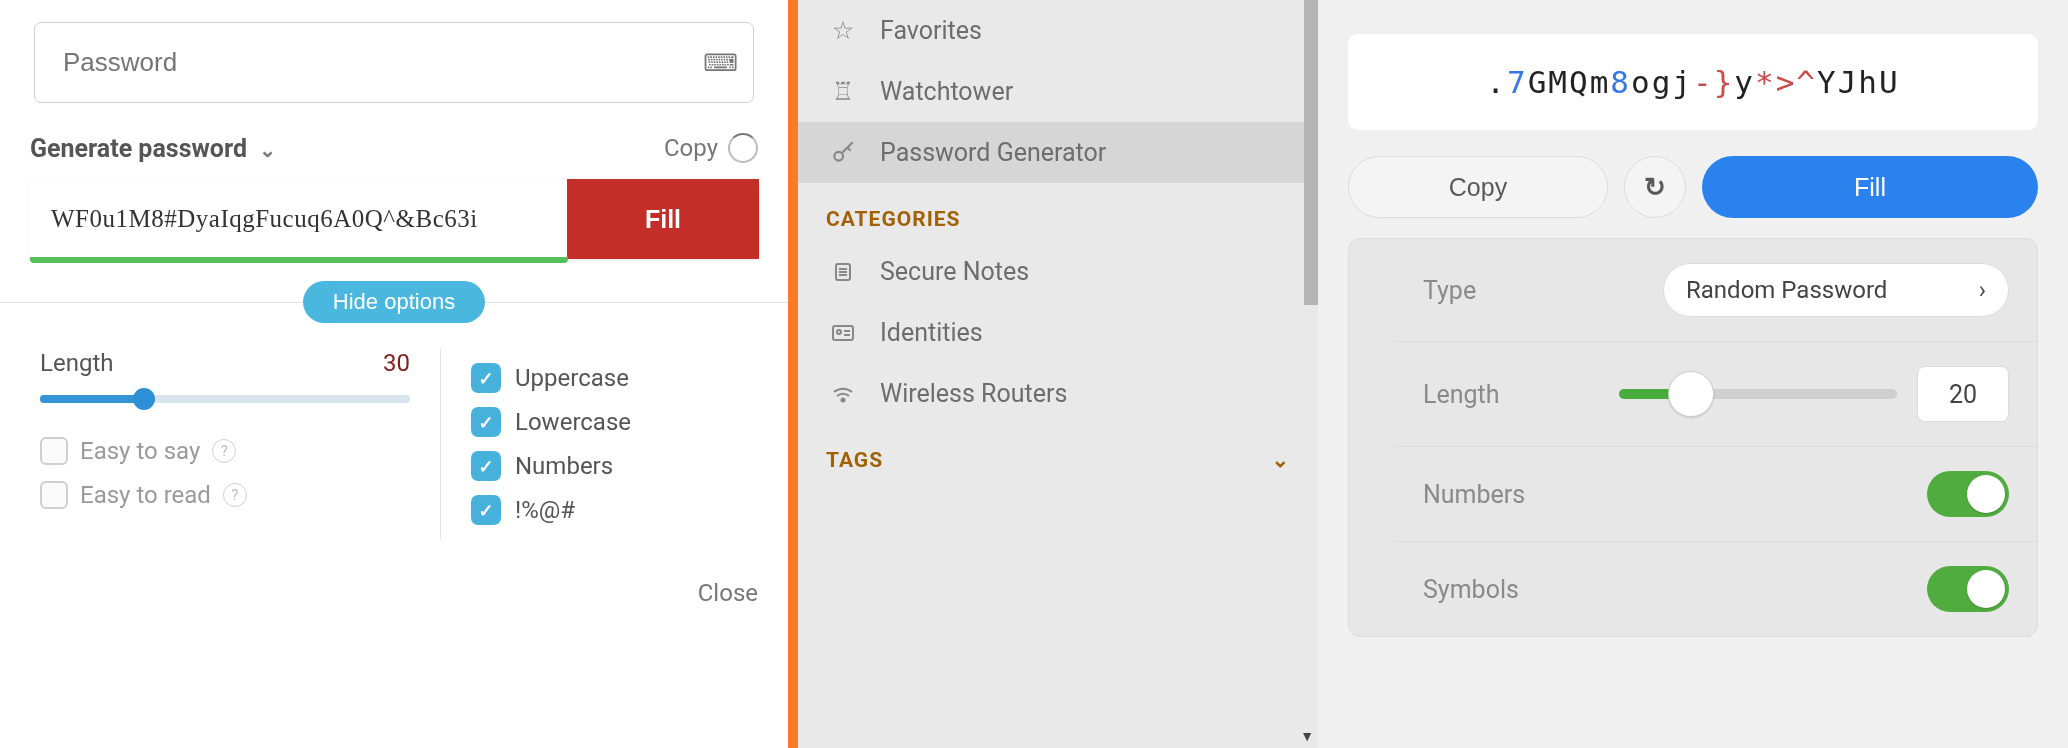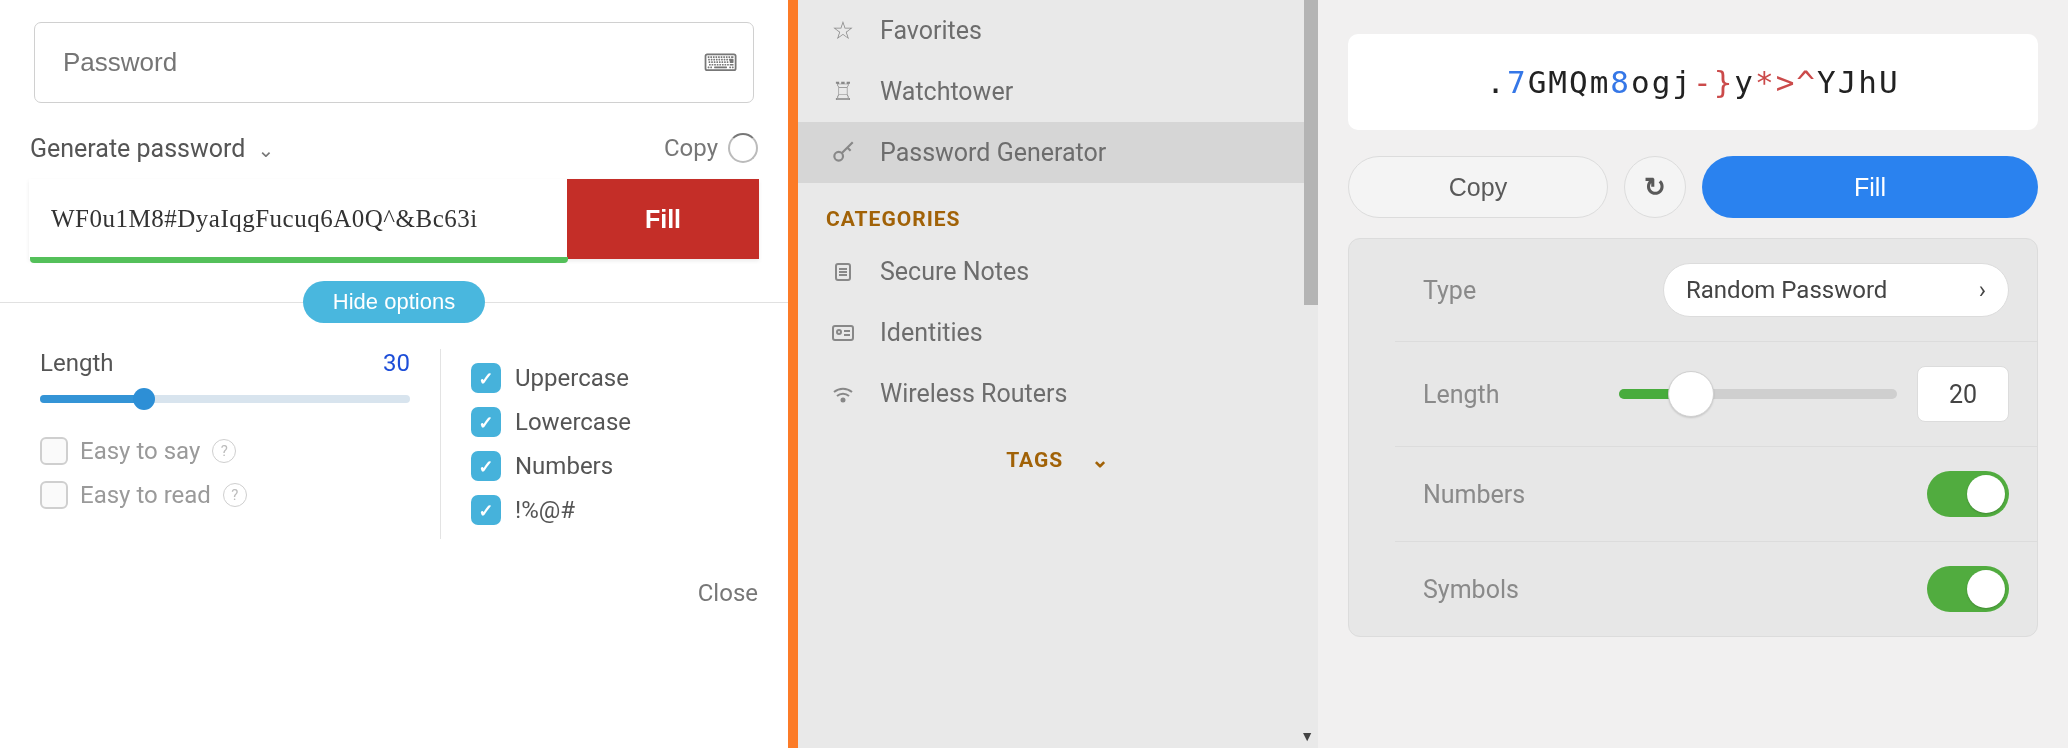--- a/index.html
+++ b/index.html
@@ -5,52 +5,52 @@
 html,body{margin:0;padding:0;font-family:-apple-system,BlinkMacSystemFont,"Segoe UI",Roboto,Helvetica,Arial,sans-serif;font-size:20px;color:#444;background:#fff;}
 .wrap{display:flex;width:2068px;height:748px;align-items:stretch;}
 .left{width:788px;display:flex;flex-direction:column;align-items:center;background:#fff;}
 .divider{width:10px;background:#fc7b27;}
 .mid{width:520px;background:#e9e9e9;position:relative;}
 .right{flex:1;background:#f1f0f0;padding:22px 30px;}
 .pw-input-wrap{width:720px;margin-top:22px;position:relative;}
 .pw-input{width:100%;box-sizing:border-box;border:1px solid #d0d0d0;border-radius:7px;padding:24px 28px;font-size:26px;color:#777;background:#fff;}
 .pw-icon{position:absolute;right:16px;top:50%;transform:translateY(-50%);font-size:24px;color:#777;}
 .gp-header{width:788px;display:flex;align-items:center;justify-content:space-between;padding:30px 30px 16px;box-sizing:border-box;}
-.gp-title{font-size:25px;font-weight:400;color:#555;}
+.gp-title{font-size:25px;font-weight:700;color:#555;}
 .gp-title .chev{margin-left:6px;color:#777;font-size:20px;}
 .copy-a{display:flex;align-items:center;gap:10px;color:#777;font-size:24px;}
 .spin{width:26px;height:26px;border:2px solid #bbb;border-top-color:#777;border-radius:50%;}
 .pwbar{width:730px;display:flex;box-shadow:0 2px 4px rgba(0,0,0,.08);background:#fff;}
 .pwval{flex:1;padding:26px 22px;font-size:25px;font-family:Liberation Serif, serif;letter-spacing:.5px;color:#333;}
 .fillbtn{width:192px;background:#c42e28;color:#fff;font-size:25px;font-weight:600;display:flex;align-items:center;justify-content:center;border:none;cursor:pointer;}
 .strength{width:538px;height:6px;background:#54c05a;margin-right:auto;margin-left:30px;margin-top:-2px;border-radius:0 0 4px 4px;}
 .hideopt-row{width:788px;display:flex;justify-content:center;position:relative;margin:18px 0 4px;}
 .hideopt-row:before{content:"";position:absolute;left:0;right:0;top:50%;height:1px;background:#e1e1e1;}
 .hideopt{position:relative;background:#49b7de;color:#fff;font-size:22px;font-weight:500;border:none;border-radius:22px;padding:8px 30px;cursor:pointer;}
 .opts{width:788px;display:flex;padding:22px 40px 0;box-sizing:border-box;}
 .lcol{width:370px;border-right:1px solid #e3e3e3;padding-right:30px;}
 .rcol{flex:1;padding-left:30px;}
 .lenrow{display:flex;justify-content:space-between;font-size:24px;color:#555;margin-bottom:14px;}
-.lenrow .v{color:#1d4ed8;}
+.lenrow .v{color:#7f1d1d;}
 .slider{position:relative;height:8px;background:#d8e4ee;border-radius:4px;margin:18px 0 34px;}
 .slider .trk{position:absolute;left:0;height:100%;background:#3494d6;border-radius:4px;}
 .slider .th{position:absolute;top:50%;width:22px;height:22px;border-radius:50%;background:#2d8fd6;transform:translate(-50%,-50%);}
 .radio-row{display:flex;align-items:center;gap:12px;font-size:24px;color:#9a9a9a;margin:16px 0;}
 .radio{width:24px;height:24px;border:2px solid #cfcfcf;border-radius:6px;background:#fafafa;}
 .qm{width:22px;height:22px;border:1px solid #cfcfcf;border-radius:50%;display:inline-flex;align-items:center;justify-content:center;font-size:15px;color:#bcbcbc;}
 .check-row{display:flex;align-items:center;gap:14px;font-size:24px;color:#555;margin:14px 0;}
 .cbx{width:30px;height:30px;border-radius:7px;background:#46b2db;display:flex;align-items:center;justify-content:center;color:#fff;font-size:18px;font-weight:700;}
 .close{width:788px;text-align:right;padding:40px 30px 0;box-sizing:border-box;font-size:24px;color:#777;}
 
 .mid .list{padding-top:0;}
 .mrow{display:flex;align-items:center;gap:20px;padding:16px 28px;font-size:25px;color:#6d6d6d;cursor:pointer;}
 .mrow .mi{width:34px;display:flex;justify-content:center;color:#888;}
 .mrow.sel{background:#d6d6d6;}
 .mcap{padding:24px 28px 10px;font-size:21px;letter-spacing:1px;color:#a16207;font-weight:700;}
-.mcap.tags{display:flex;justify-content:center;align-items:center;gap:28px;}
+.mcap.tags{display:flex;justify-content:space-between;align-items:center;gap:28px;}
 .sbar{position:absolute;right:0;top:0;width:14px;height:305px;background:#b4b4b4;}
 .arw{position:absolute;right:0;bottom:0;font-size:14px;color:#444;padding:4px;}
 
 .pwbox{background:#fff;border-radius:10px;padding:30px 40px;text-align:center;font-family:ui-monospace,SFMono-Regular,Menlo,Consolas,monospace;font-size:31px;letter-spacing:2px;color:#222;margin-top:12px;}
 .pwbox .num{color:#3577e7;}
 .pwbox .sym{color:#cb4a4a;}
 .rbtns{display:flex;gap:16px;margin-top:26px;}
 .rbtn{height:62px;border-radius:31px;border:1px solid #dcdcdc;background:#f4f4f4;font-size:25px;color:#595959;display:flex;align-items:center;justify-content:center;cursor:pointer;}
 .rcopy{width:260px;}
 .ricon{width:62px;font-size:26px;font-weight:bold;}

